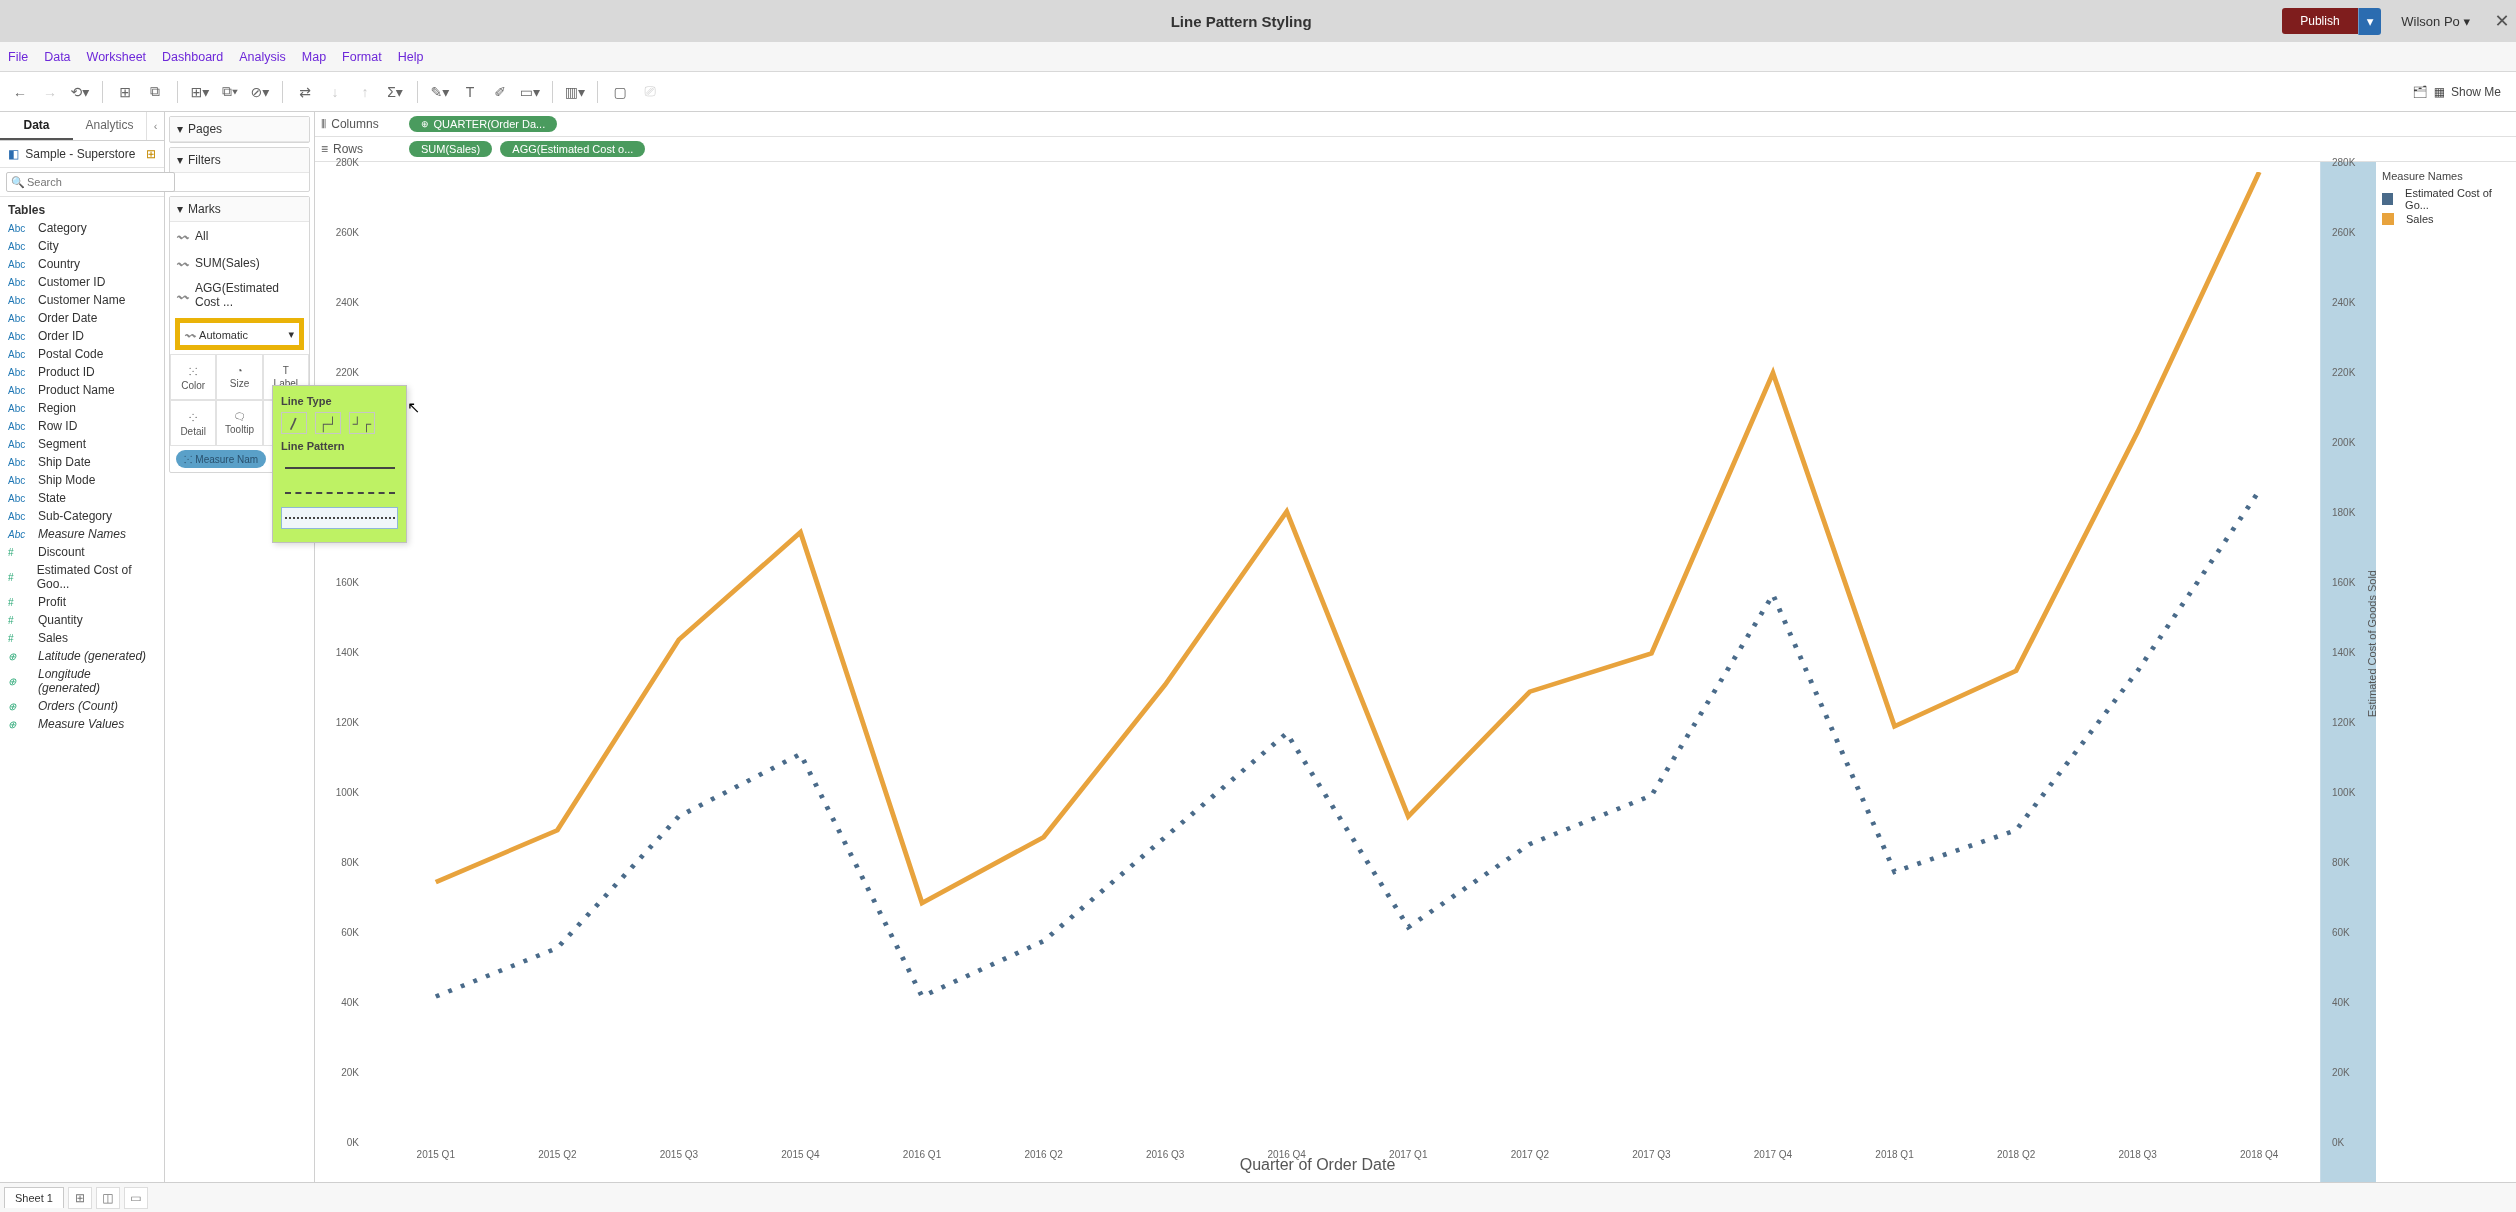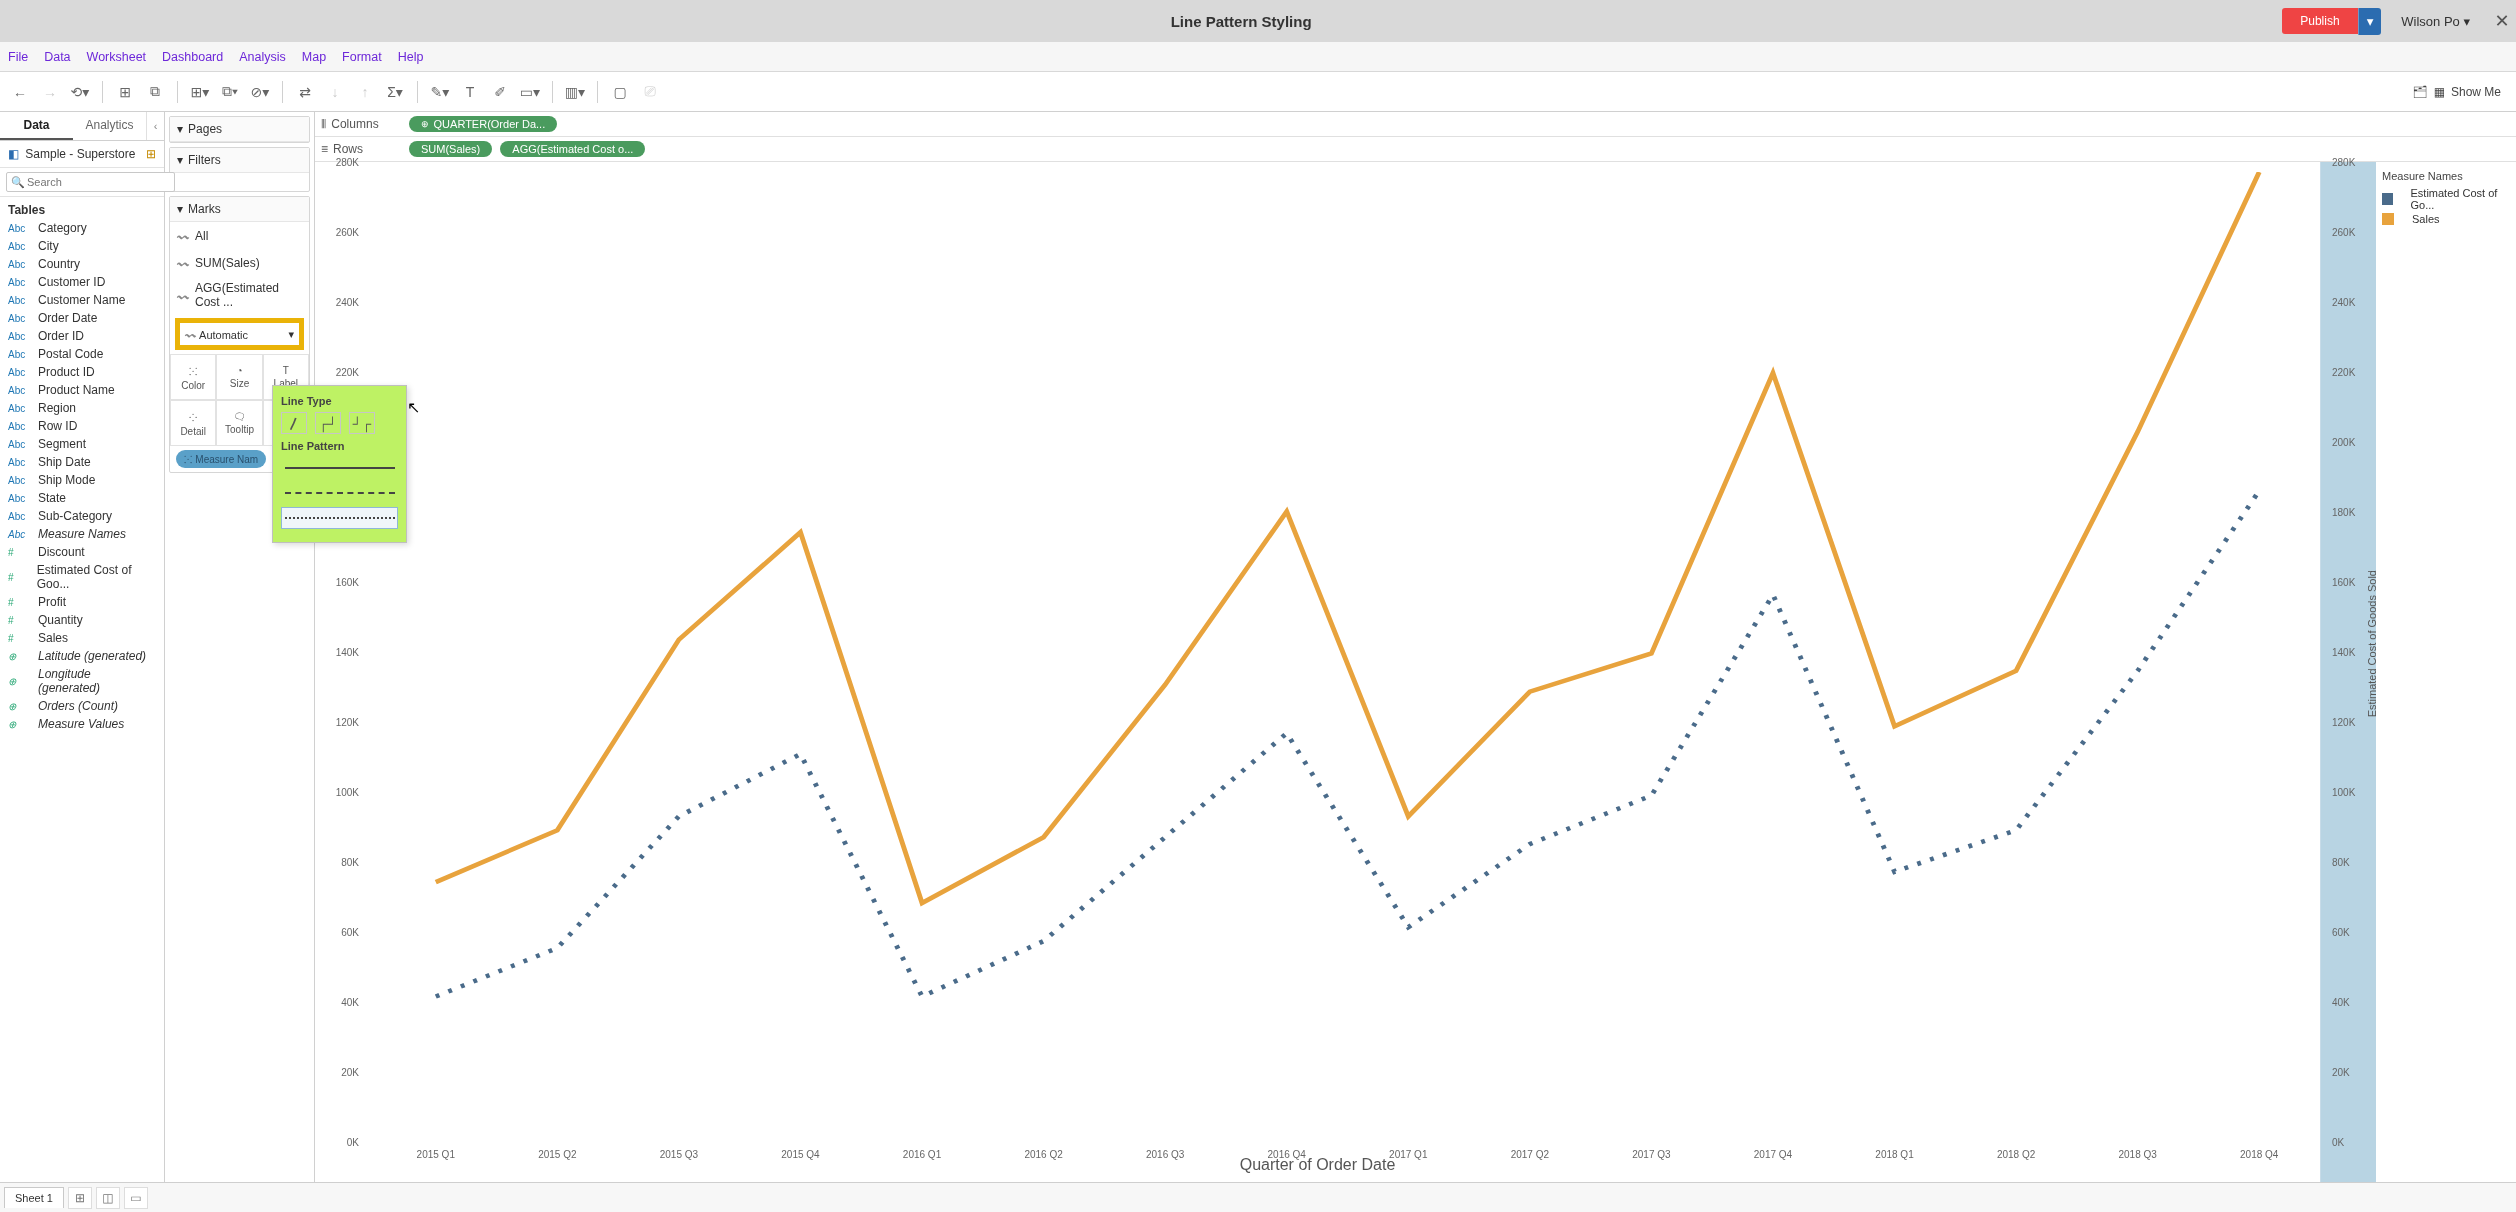--- a/index.html
+++ b/index.html
@@ -3,21 +3,21 @@
 <meta charset="utf-8">
 <style>
 * { margin: 0; padding: 0; box-sizing: border-box; font-family: -apple-system, BlinkMacSystemFont, "Segoe UI", Arial, sans-serif; }
 body { width: 2516px; height: 1212px; background: #fff; transform-origin: top left; font-size: 11px; color: #333; }
 .scale { width: 2516px; height: 1212px; }
 
 
 .titlebar { display:flex; align-items:center; background:#d9d9d9; height:42px; }
 .titlebar .center { flex:1; text-align:center; font-weight:700; font-size:15px; color:#333; }
 .titlebar .pub { display:flex; align-items:center; gap:0; margin-right:20px; }
-.pub-btn { background:#ef4444; color:#fff; border:none; padding:6px 18px; font-size:12px; border-radius:3px 0 0 3px; cursor:pointer; }
+.pub-btn { background:#7f1d1d; color:#fff; border:none; padding:6px 18px; font-size:12px; border-radius:3px 0 0 3px; cursor:pointer; }
 .pub-drop { background:#2b6cb0; color:#fff; border:none; border-left:1px solid rgba(255,255,255,0.3); padding:6px 8px; border-radius:0 3px 3px 0; cursor:pointer; }
 .user { color:#333; font-size:13px; margin-right:18px; }
 .close-x { width:28px; text-align:center; color:#555; font-size:18px; cursor:pointer; }
 
 
 .menubar { display:flex; align-items:center; height:30px; background:#f6f6f6; border-bottom:1px solid #d8d8d8; padding:0 8px; gap:16px; }
 .menubar span { font-size:12.5px; color:#6d28d9; }
 
 
 .toolbar { display:flex; align-items:center; height:40px; background:#fff; border-bottom:1px solid #d0d0d0; padding:0 8px; gap:6px; }
@@ -58,21 +58,21 @@
 .shelf { display:flex; align-items:center; gap:8px; padding:4px 6px; border-bottom:1px solid #e0e0e0; }
 .shelf-label { display:flex; align-items:center; gap:5px; font-size:12px; color:#555; width:80px; }
 .pill { background:#4a9b5e; color:#fff; border-radius:11px; padding:2px 12px; font-size:11px; display:inline-flex; align-items:center; gap:5px; }
 .pill.dim { background:#4a9b5e; }
 .pill .pico { font-size:9px; }
 .chart-wrap { flex:1; position:relative; display:flex; }
 .chart { flex:1; position:relative; }
 .right-axis-band { width:56px; background:#b8d4e3; border-left:1px solid #c7dbe8; position:relative; }
 .legend { width:140px; padding:8px 6px; font-size:11px; }
 .legend .lh { font-weight:400; color:#444; margin-bottom:4px; }
-.legend .li { display:flex; align-items:center; gap:18px; padding:1px 0; }
+.legend .li { display:flex; align-items:center; gap:12px; padding:1px 0; }
 .legend .sw { width:12px; height:12px; }
 .axis-label { text-align:center; font-size:16px; color:#555; padding:4px 0 8px; }
 .y-ticks { position:absolute; left:0; top:0; bottom:40px; width:50px; }
 .y-ticks span, .y2 span { position:absolute; right:6px; font-size:10px; color:#666; transform:translateY(-50%); }
 .y2 { position:absolute; right:0; top:0; bottom:40px; width:50px; }
 .x-ticks { position:absolute; left:60px; right:0; bottom:22px; display:flex; }
 .x-ticks span { flex:1; text-align:center; font-size:10px; color:#666; }
 .r-axis-title { writing-mode:vertical-rl; transform:rotate(180deg); position:absolute; right:-2px; top:40%; font-size:11px; color:#555; }
 
 

